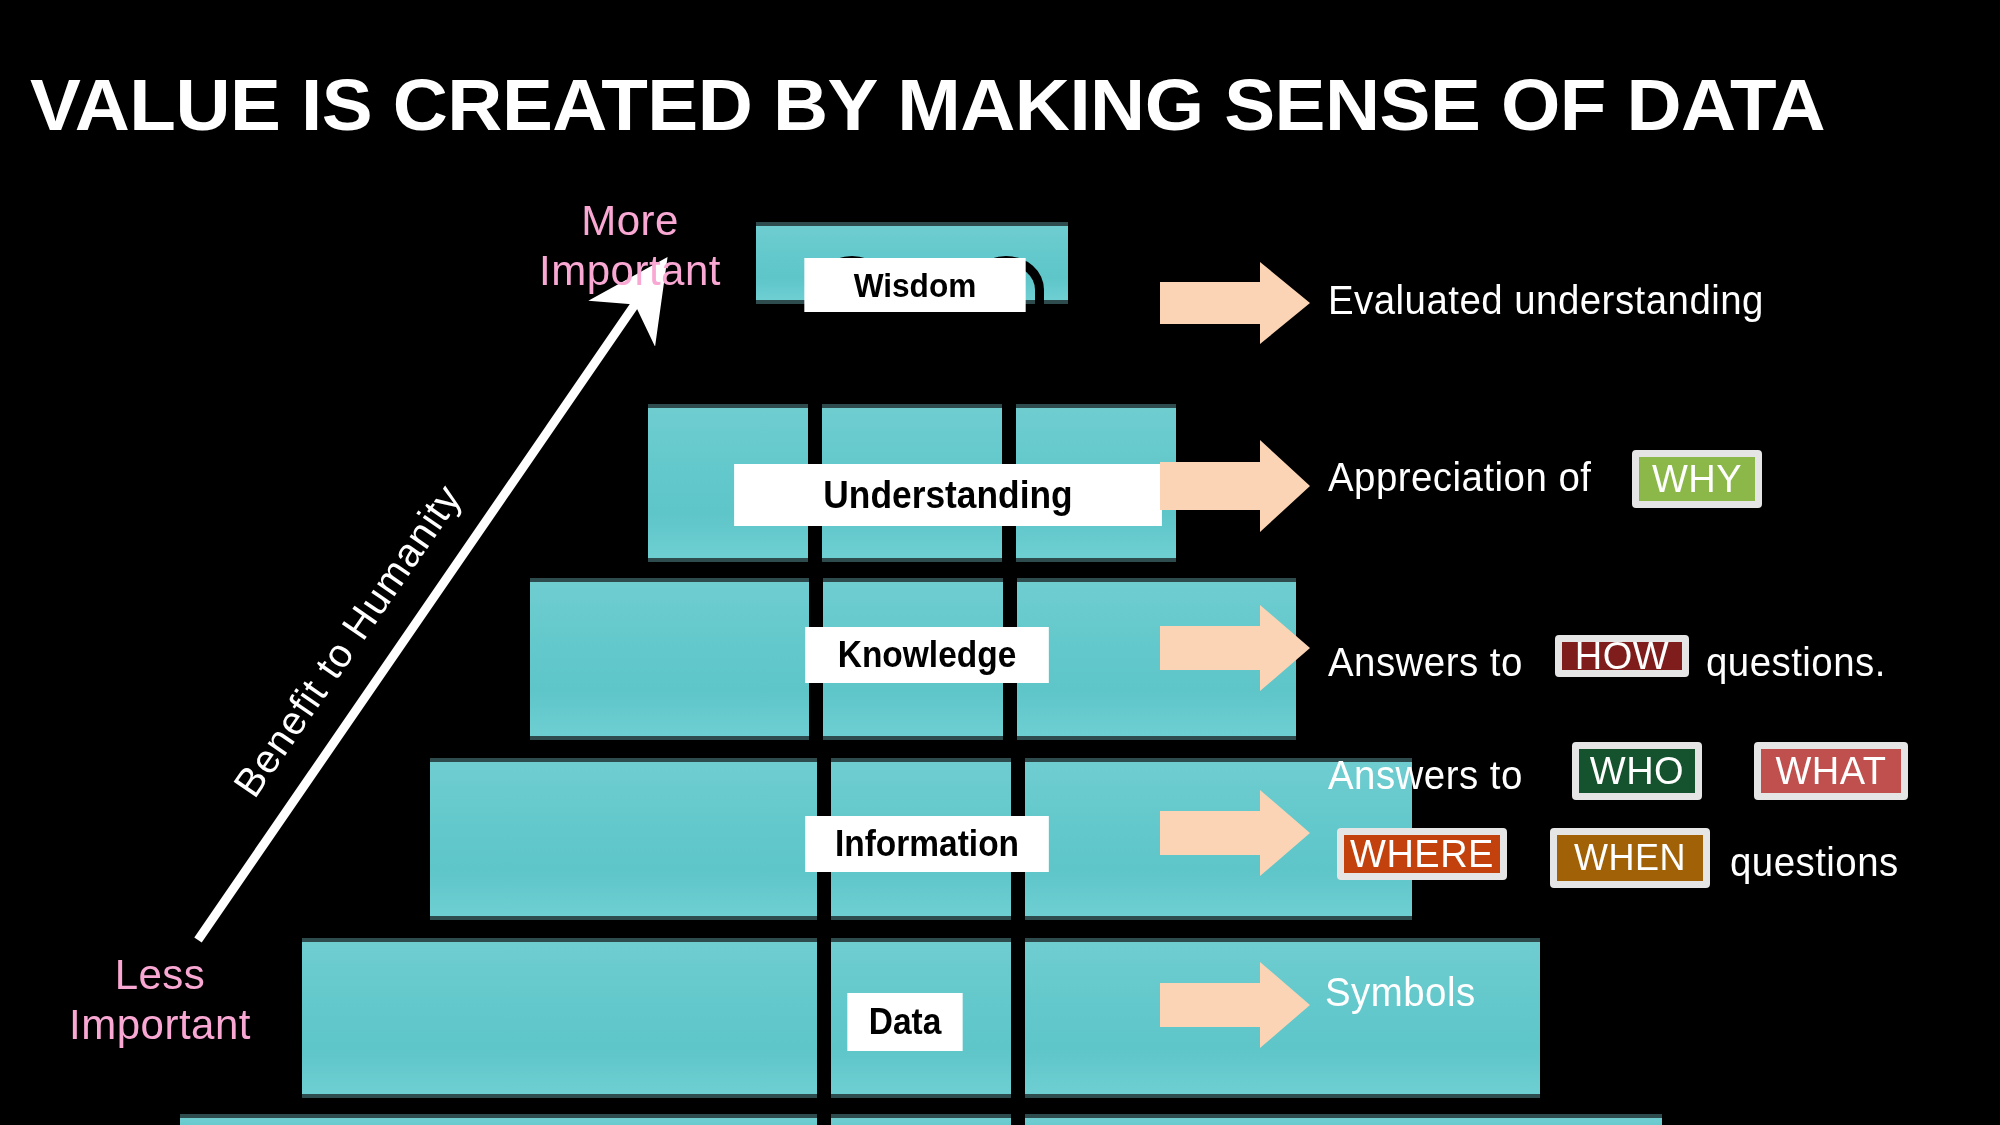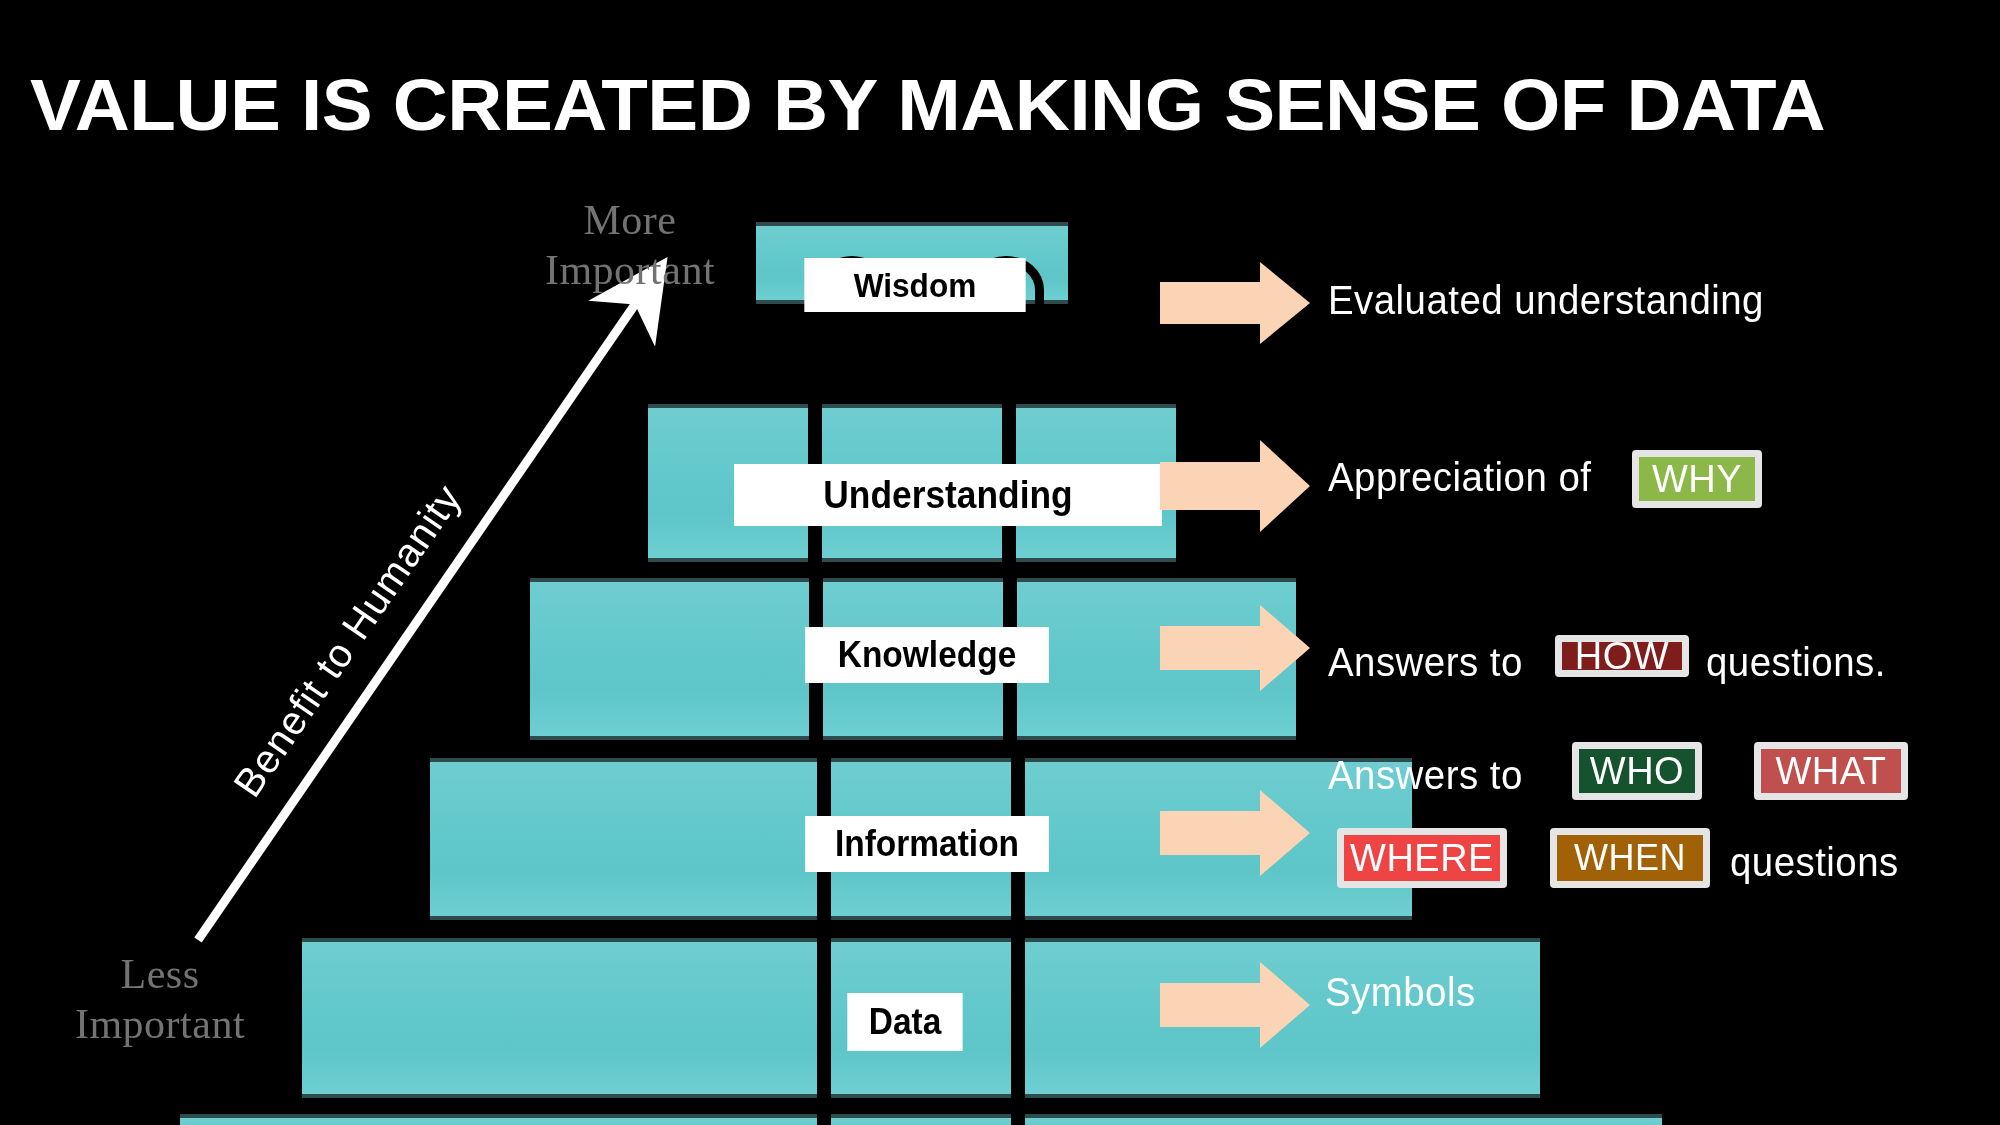--- a/index.html
+++ b/index.html
@@ -89,22 +89,22 @@
     border:7px solid #e5e5e5;
     border-radius:4px;
     white-space:nowrap;
     letter-spacing:0.5px;
   }
 
   
   #axis-arrow { position:absolute; left:0; top:0; width:2000px; height:1125px; pointer-events:none; }
   .axis-label {
     position:absolute;
-    color:#737373;
-    font-family:Liberation Serif, serif;
+    color:#f9a8d4;
+    font-family:Liberation Sans, sans-serif;
     font-weight:300;
     text-align:center;
     line-height:1.18;
     white-space:pre-line;
     letter-spacing:0.5px;
   }
   #axis-rot {
     position:absolute;
     color:#ffffff;
     font-family:"Liberation Sans", sans-serif;
@@ -244,21 +244,21 @@
 
   <div class="desc" style="left:1328px; top:753px; font-size:40px;">
     <span>Answers to</span>
   </div>
   <div class="badge" style="left:1572px; top:742px; width:130px; height:58px; font-size:38px; background:#14532d;">
     <span>WHO</span>
   </div>
   <div class="badge" style="left:1744px; top:742px; width:154px; height:58px; font-size:38px; background:#c0504d;margin-left:10px;">
     <span>WHAT</span>
   </div>
-  <div class="badge" style="left:1337px; top:828px; width:170px; height:60px; font-size:38px; background:#ef4444;">
+  <div class="badge" style="left:1337px; top:828px; width:170px; height:52px; font-size:38px; background:#c2410c;">
     <span>WHERE</span>
   </div>
   <div class="badge" style="left:1550px; top:828px; width:160px; height:60px; font-size:36px; background:#a16207;">
     <span>WHEN</span>
   </div>
   <div class="desc" style="left:1730px; top:840px; font-size:40px;">
     <span>questions</span>
   </div>
 
   <div class="desc" style="left:1325px; top:970px; font-size:40px;">

